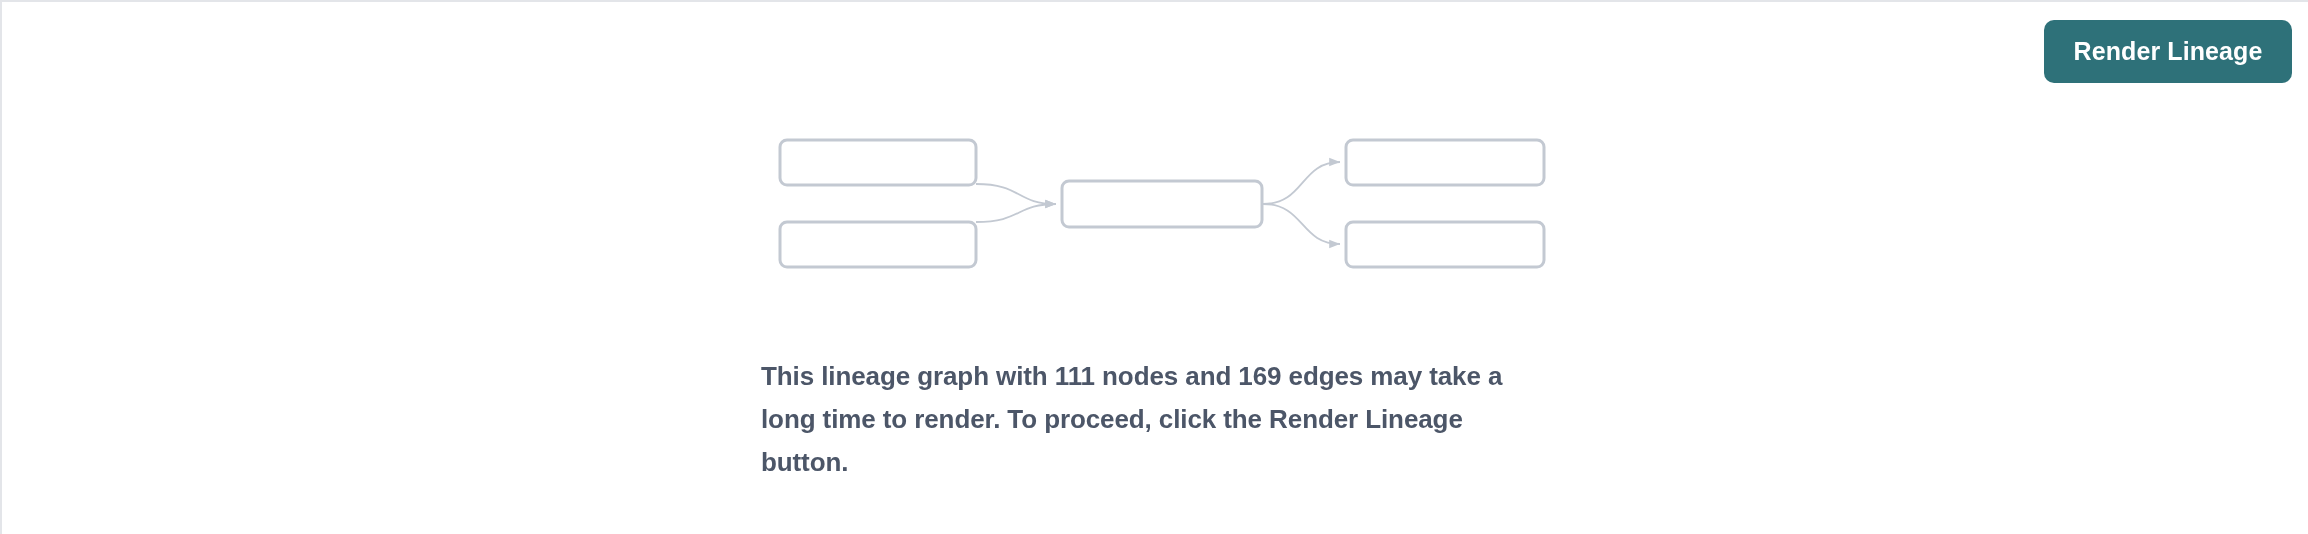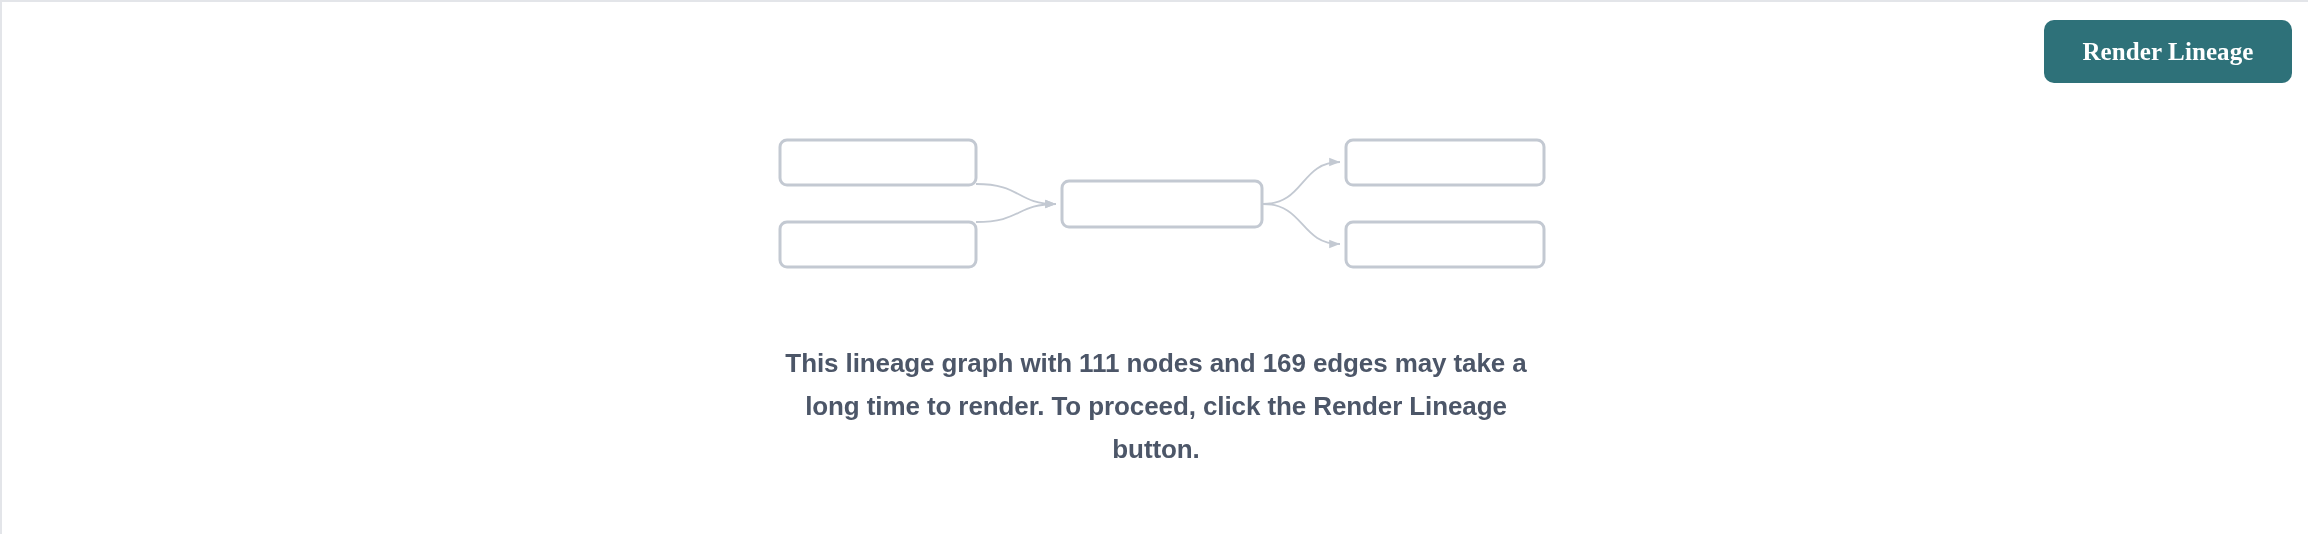--- a/index.html
+++ b/index.html
@@ -27,21 +27,21 @@
   .render-btn {
     position: absolute;
     left: 2042px;
     top: 18px;
     width: 248px;
     height: 63px;
     background: #2e7179;
     color: #ffffff;
     border: none;
     border-radius: 10px;
-    font-family: Liberation Serif, serif;
+    font-family: Liberation Sans, sans-serif;
     font-size: 25px;
     font-weight: bold;
     letter-spacing: 0.1px;
     cursor: pointer;
     display: flex;
     align-items: center;
     justify-content: center;
     padding: 0;
     box-sizing: border-box;
   }
@@ -70,22 +70,21 @@
 
   .graph-svg {
     position: absolute;
     left: 0;
     top: 0;
     display: block;
   }
 
   .message {
     width: 790px;
-    margin-top: 40px;
-    text-align: center;
+    margin-top: 53px;
     color: #4c5668;
     font-family: "Liberation Sans", sans-serif;
     font-size: 26px;
     font-weight: bold;
     line-height: 43px;
     letter-spacing: -0.1px;
   }
 </style>
 </head>
 <body>

